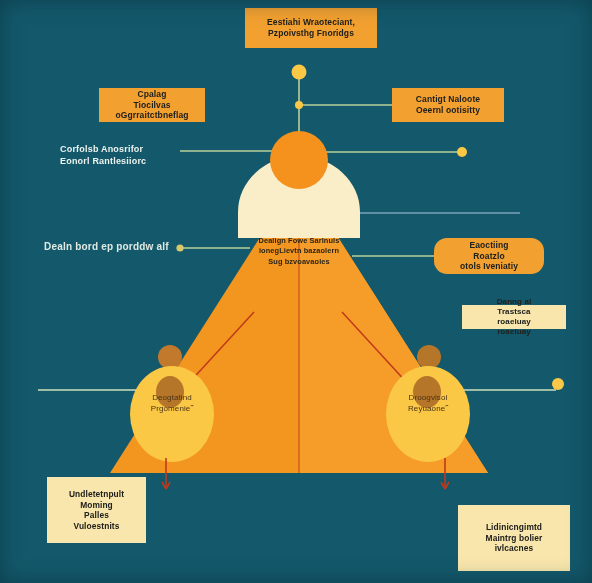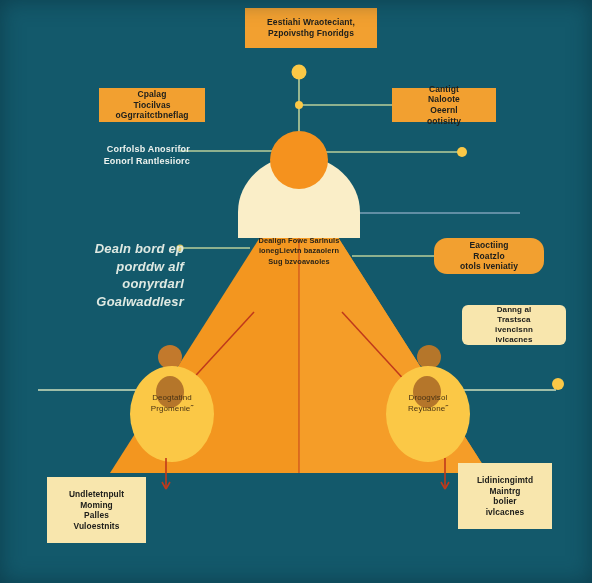--- a/index.html
+++ b/index.html
@@ -45,27 +45,26 @@
     background: #f8e6ad;
     font-size: 8px;
   }
   .txt-light {
     position: absolute;
     color: #eef3ef;
     font-weight: 700;
     font-size: 9px;
     line-height: 1.35;
     letter-spacing: 0.2px;
-    text-align: right;
+    text-align: left;
   }
   .txt-light.small {
-    font-size: 13px;
+    font-size: 10px;
     font-weight: 600;
     color: #dfe9e2;
-    font-style: italic;
   }
   .cap-text {
     position: absolute;
     text-align: center;
     font-size: 7.4px;
     font-weight: 700;
     color: #2a2418;
     line-height: 1.4;
     letter-spacing: 0.1px;
     margin-top: 40px;
@@ -169,55 +168,54 @@
   <div class="box box-orange" style="left:245px; top:8px; width:132px; height:40px;">
     <span>Eestiahi Wraoteciant,</span>
     <span>Pzpoivsthg Fnoridgs</span>
   </div>
 
   <div class="box box-orange" style="left:99px; top:88px; width:106px; height:34px;">
     <span>Cpalag Tiocilvas</span>
     <span>oGgrraitctbneflag</span>
   </div>
 
-  <div class="box box-orange" style="left:392px; top:88px; width:104px; height:34px;">
+  <div class="box box-orange" style="left:392px; top:88px; width:112px; height:34px;">
     <span>Cantigt Naloote</span>
     <span>Oeernl ootisitty</span>
   </div>
 
   <div class="box box-orange" style="left:434px; top:238px; width:110px; height:36px;border-radius:13px;">
     <span>Eaoctiing Roatzlo</span>
     <span>otols Iveniatiy</span>
   </div>
 
-  <div class="box box-cream" style="left:462px; top:305px; width:104px; height:40px;border-radius:6px;">
+  <div class="box box-cream" style="left:462px; top:305px; width:104px; height:24px;">
     <span>Danng al Trastsca</span>
-    <span>ivenclsnn ivlcacnes</span>
+    <span>roaeluay roaeluay</span>
   </div>
 
   <div class="box box-cream" style="left:47px; top:477px; width:99px; height:66px; font-size:8.4px;">
     <span>Undletetnpult</span>
     <span>Moming Palles</span>
     <span>Vuloestnits</span>
   </div>
 
-  <div class="box box-cream" style="left:458px; top:463px; width:94px; height:66px; font-size:8.4px;">
+  <div class="box box-cream" style="left:458px; top:505px; width:112px; height:66px; font-size:8.4px;">
     <span>Lidinicngimtd</span>
     <span>Maintrg bolier</span>
     <span>ivlcacnes</span>
   </div>
 
   <div class="txt-light" style="left:60px; top:143px; width:130px;">
     <div>Corfolsb Anosrifor</div>
     <div>Eonorl Rantlesiiorc</div>
   </div>
 
   <div class="txt-light small" style="left:44px; top:240px; width:140px;">
     <div>Dealn bord ep porddw alf</div>
-    <div>oonyrdarl Goalwaddlesr</div>
   </div>
 
   <div class="cap-text" style="left:239px; top:196px; width:120px;">
     <div>Dealign Fowe Sarlnuls</div>
     <div>ionegLievtn bazaolern</div>
     <div>Sug bzvoavaoles</div>
   </div>
 
   <div class="node-text" style="left:124px; top:392px; width:96px;">
     <div>Deogtatind</div>

